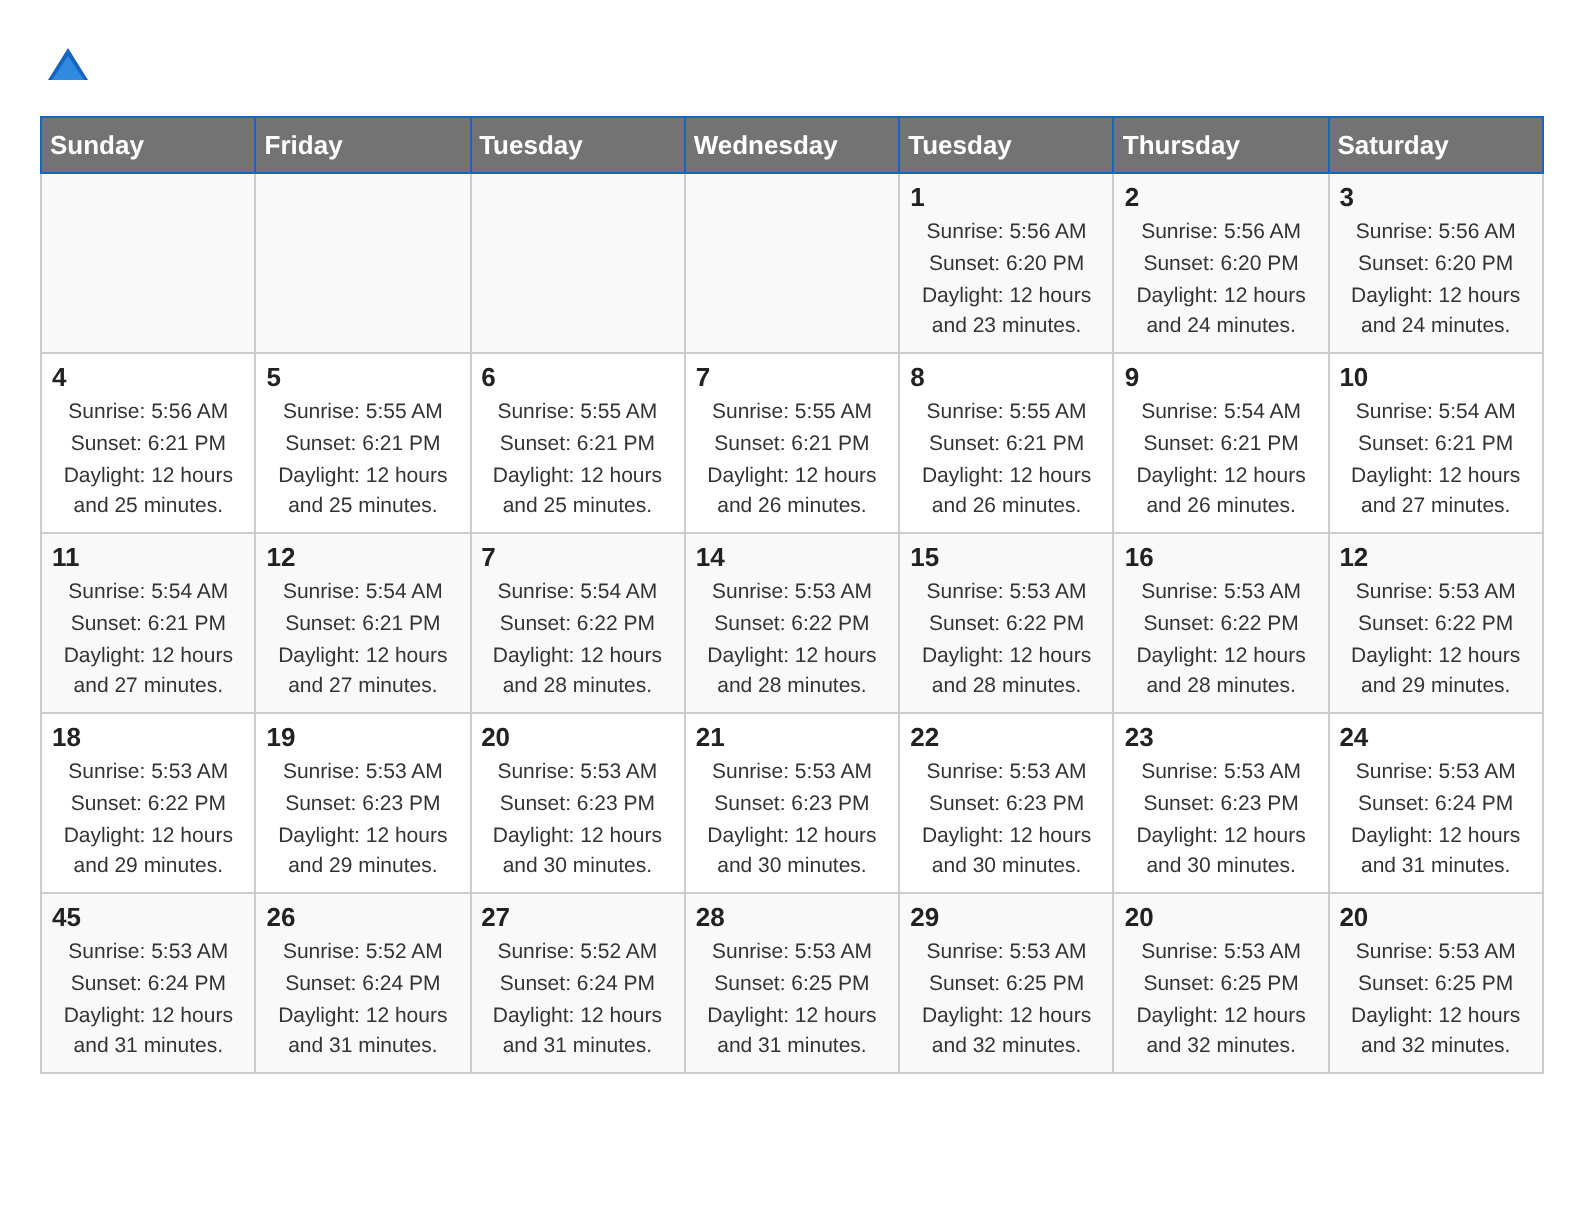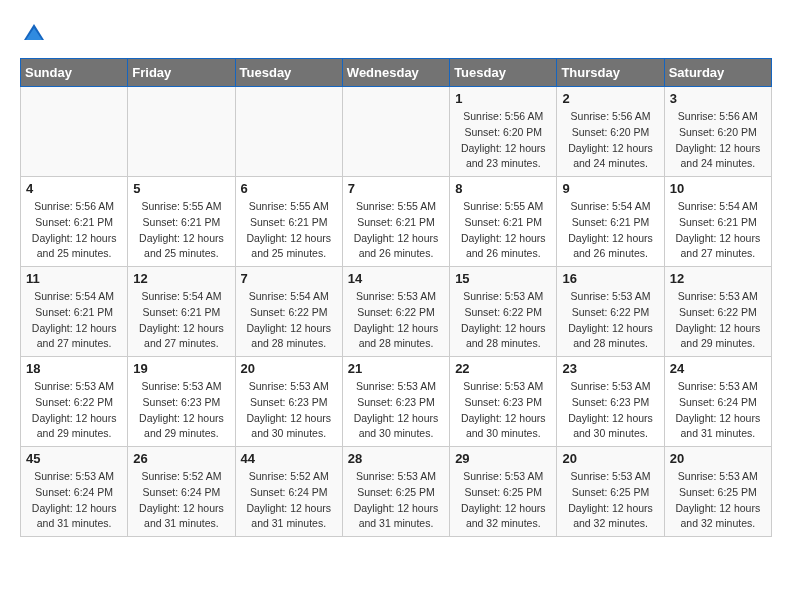--- a/index.html
+++ b/index.html
@@ -312,21 +312,21 @@
 and 31 minutes.</div>
         </td>
         <td>
           <div class="day-num">26</div>
           <div class="day-info" style="white-space: pre-line;">Sunrise: 5:52 AM
 Sunset: 6:24 PM
 Daylight: 12 hours
 and 31 minutes.</div>
         </td>
         <td>
-          <div class="day-num">44</div>
+          <div class="day-num">27</div>
           <div class="day-info" style="white-space: pre-line;">Sunrise: 5:52 AM
 Sunset: 6:24 PM
 Daylight: 12 hours
 and 31 minutes.</div>
         </td>
         <td>
           <div class="day-num">28</div>
           <div class="day-info" style="white-space: pre-line;">Sunrise: 5:53 AM
 Sunset: 6:25 PM
 Daylight: 12 hours

